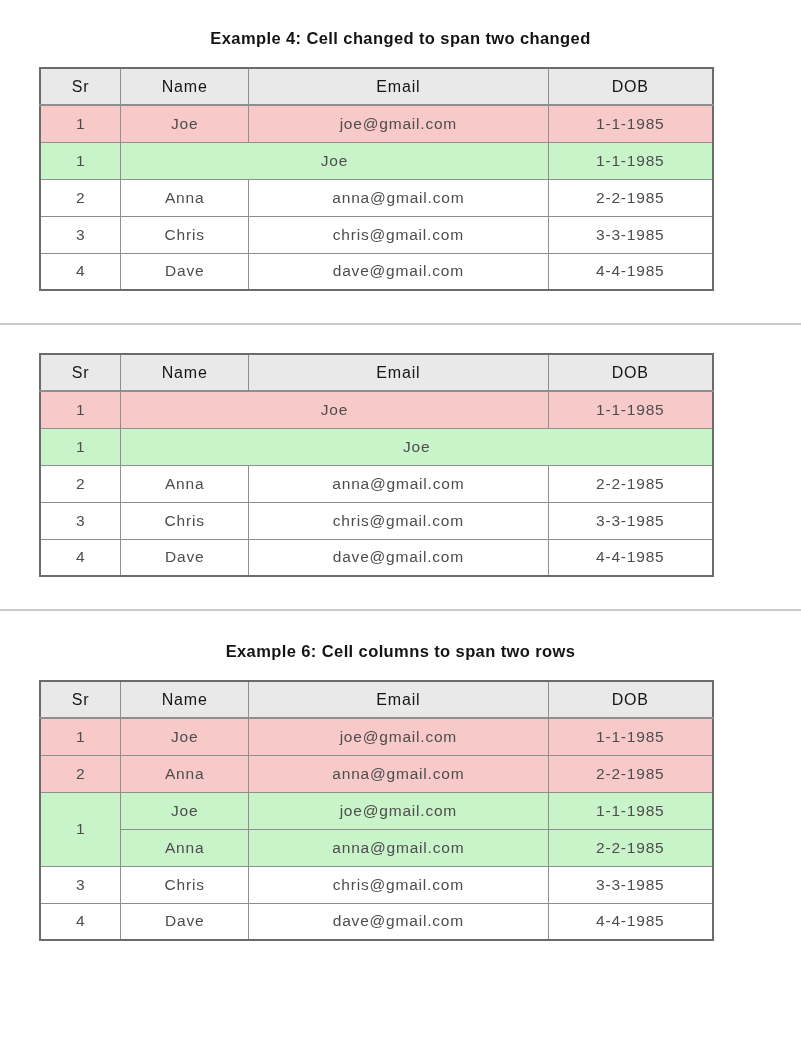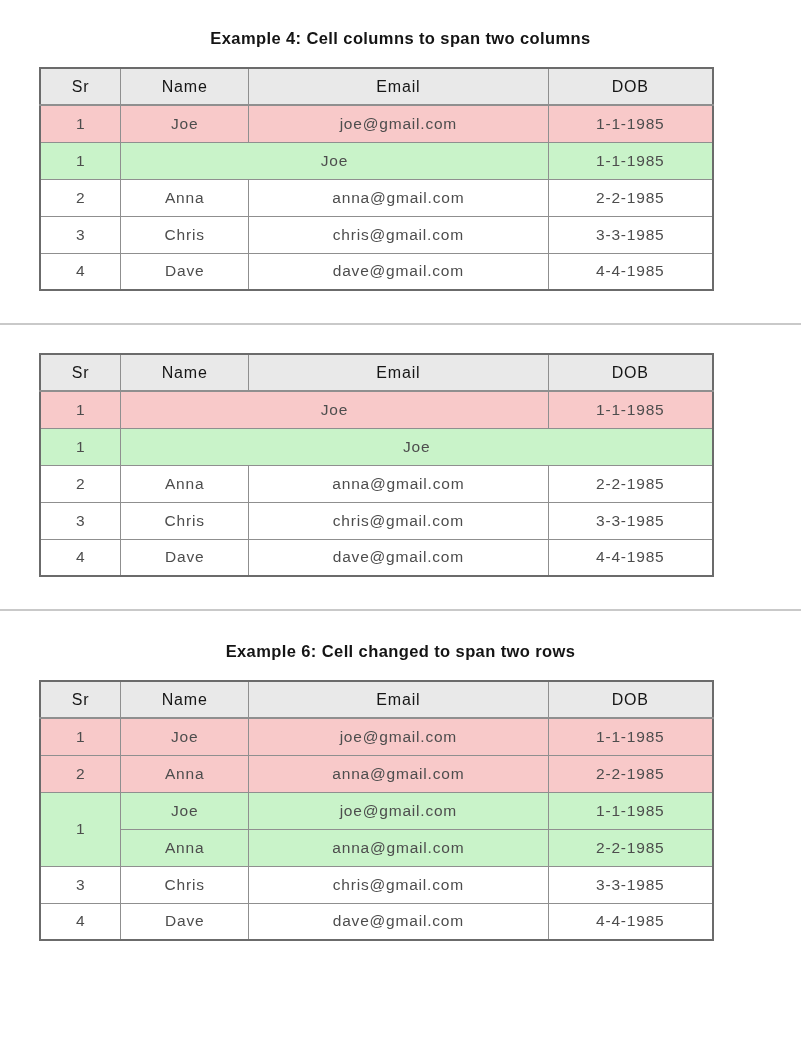--- a/index.html
+++ b/index.html
@@ -70,21 +70,21 @@
     margin: 32px 0 28px 0;
     height: 0;
   }
 </style>
 </head>
 <body>
 
 <main>
 
   <section>
-    <h3 class="section-title">Example 4: Cell columns to span two columns</h3>
+    <h3 class="section-title">Example 4: Cell changed to span two changed</h3>
     <table class="data-table">
       <thead>
         <tr>
           <th class="col-sr">Sr</th>
           <th class="col-name">Name</th>
           <th class="col-email">Email</th>
           <th class="col-dob">DOB</th>
         </tr>
       </thead>
       <tbody>
@@ -161,21 +161,21 @@
             <td>dave@gmail.com</td>
             <td>4-4-1985</td>
           </tr>
         </tbody>
     </table>
   </section>
 
   <div class="divider"></div>
 
   <section>
-    <h3 class="section-title">Example 6: Cell changed to span two rows</h3>
+    <h3 class="section-title">Example 6: Cell columns to span two rows</h3>
     <table class="data-table">
       <thead>
         <tr>
           <th class="col-sr">Sr</th>
           <th class="col-name">Name</th>
           <th class="col-email">Email</th>
           <th class="col-dob">DOB</th>
         </tr>
       </thead>
       <tbody>

